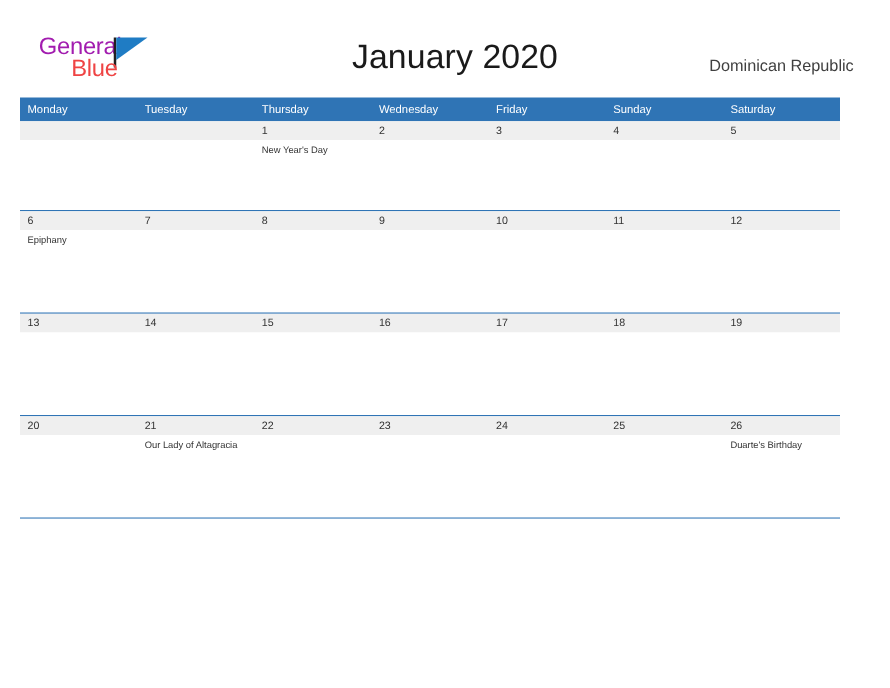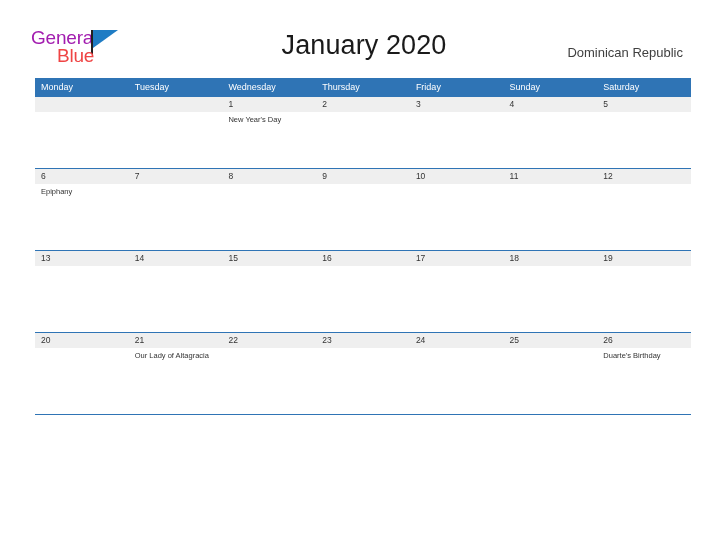--- a/index.html
+++ b/index.html
@@ -89,21 +89,21 @@
     right: 29px;
     top: 45px;
     font-size: 13px;
     color: #404040;
     white-space: nowrap;
   }
 
   
   .calendar {
     position: absolute;
-    left: 35px;
+    left: 16px;
     top: 78px;
     width: 656px;
   }
 
   .weekday-row {
     display: flex;
     background: #2f74b5;
     height: 18px;
   }
   .weekday-cell {
@@ -174,22 +174,22 @@
     <div class="cal-title">January 2020</div>
 
     <div class="region-label">Dominican Republic</div>
   </div>
 
   <div class="calendar">
 
     <div class="weekday-row">
       <div class="weekday-cell">Monday</div>
       <div class="weekday-cell">Tuesday</div>
+      <div class="weekday-cell">Thursday</div>
       <div class="weekday-cell">Wednesday</div>
-      <div class="weekday-cell">Thursday</div>
       <div class="weekday-cell">Friday</div>
       <div class="weekday-cell">Sunday</div>
       <div class="weekday-cell">Saturday</div>
     </div>
 
     <div class="week-row week-tall">
       <div class="date-band">
         <div class="date-cell"></div>
         <div class="date-cell"></div>
         <div class="date-cell">1</div>

